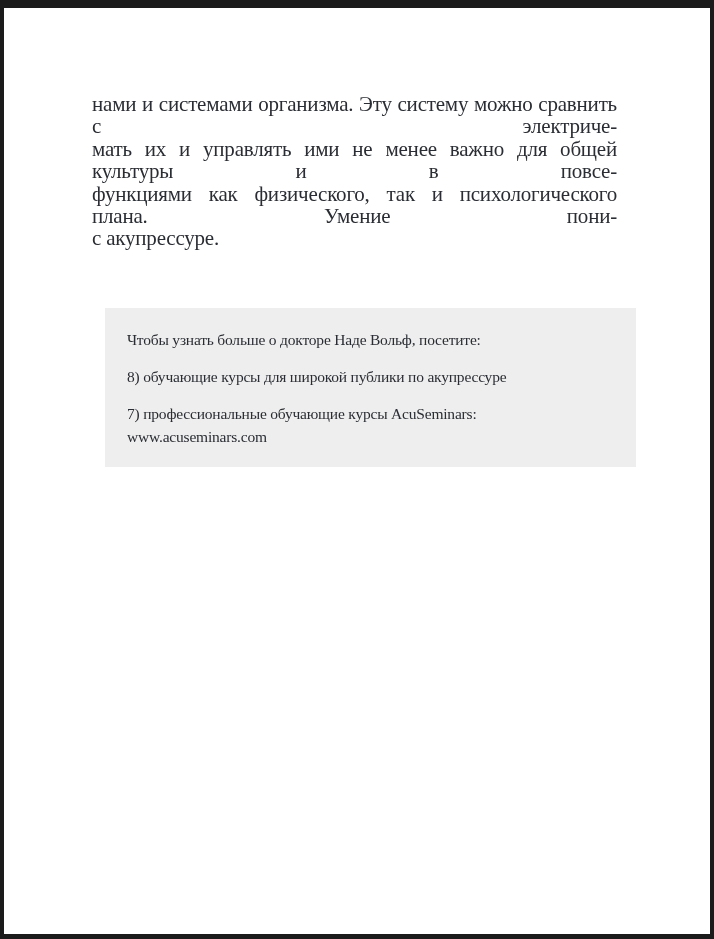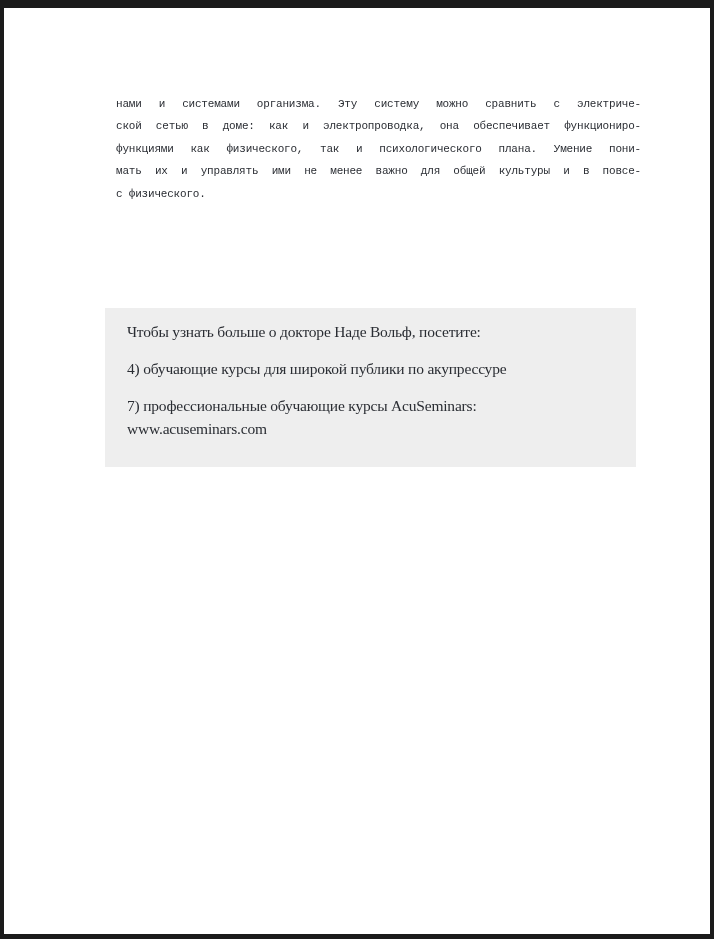--- a/index.html
+++ b/index.html
@@ -18,66 +18,64 @@
     overflow:hidden;
   }
   .page{
     position:absolute;
     left:4px; top:8px;
     width:706px; height:926px;
     background:var(--page_bg);
   }
   .paragraph{
     position:absolute;
-    left:112px; top:85px;
+    left:88px; top:85px;
     width:525px;
-    font-size:11px;
+    font-size:21px;
     line-height:22.4px;
     letter-spacing:-0.2px;
-    font-family:Liberation Mono, monospace;
   }
   .tline{
     text-align:justify;
     text-align-last:justify;
     white-space:normal;
   }
   .tline.last{
     text-align-last:left;
   }
   .info-box{
     position:absolute;
     left:101px; top:300px;
     width:531px; height:159px;
     background:var(--box_bg);
-    padding:12px 22px 0 22px;
+    padding:20px 22px 0 22px;
     font-size:15.5px;
     line-height:23px;
     letter-spacing:-0.2px;
   }
   .info-box p{
     margin:0 0 14px 0;
   }
 </style>
 </head>
 <body>
 
 <div class="page">
 
   <div class="paragraph">
     <div class="tline">нами и системами организма. Эту систему можно сравнить с электриче-</div>
-    <div class="tline">ской сетью в доме: как и электропроводка, она обеспечивает функциониро-</div>
+    <div class="tline">мать их и управлять ими не менее важно для общей культуры и в повсе-</div>
     <div class="tline">функциями как физического, так и психологического плана. Умение пони-</div>
-    <div class="tline">мать их и управлять ими не менее важно для общей культуры и в повсе-</div>
-    <div class="tline last">с физического.</div>
+    <div class="tline last">с акупрессуре.</div>
   </div>
 
   <div class="info-box">
     <p>Чтобы узнать больше о докторе Наде Вольф, посетите:</p>
     <p>
-      <span>4) обучающие курсы для широкой публики по акупрессуре</span><br>
+      <span>8) обучающие курсы для широкой публики по акупрессуре</span><br>
     </p>
     <p>
       <span>7) профессиональные обучающие курсы AcuSeminars:</span><br>
       <span>www.acuseminars.com</span>
     </p>
   </div>
 
 </div>
 
 </body></html>

